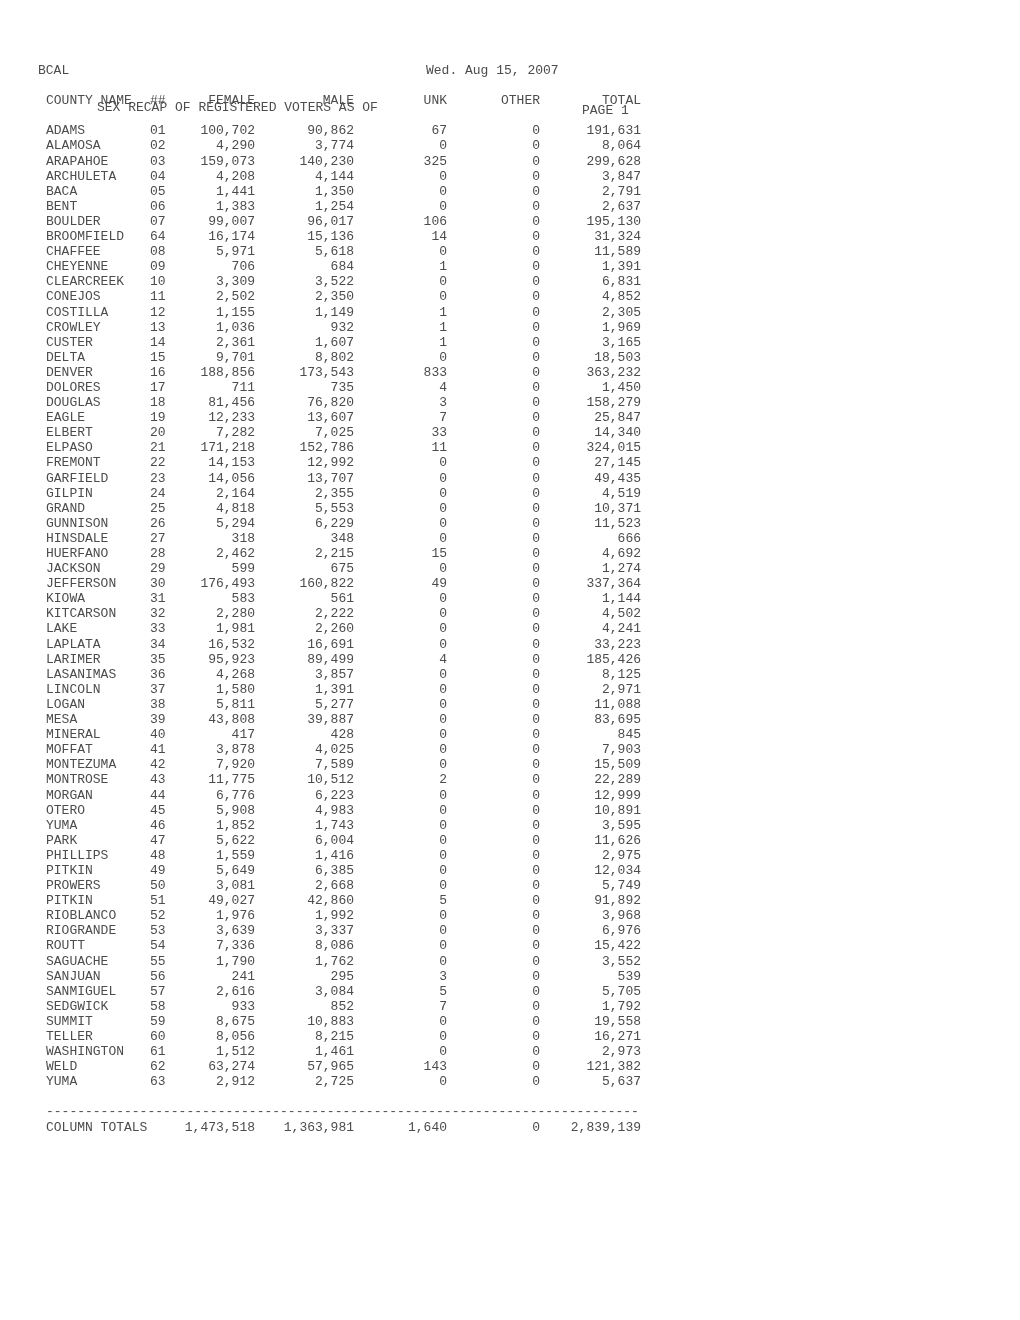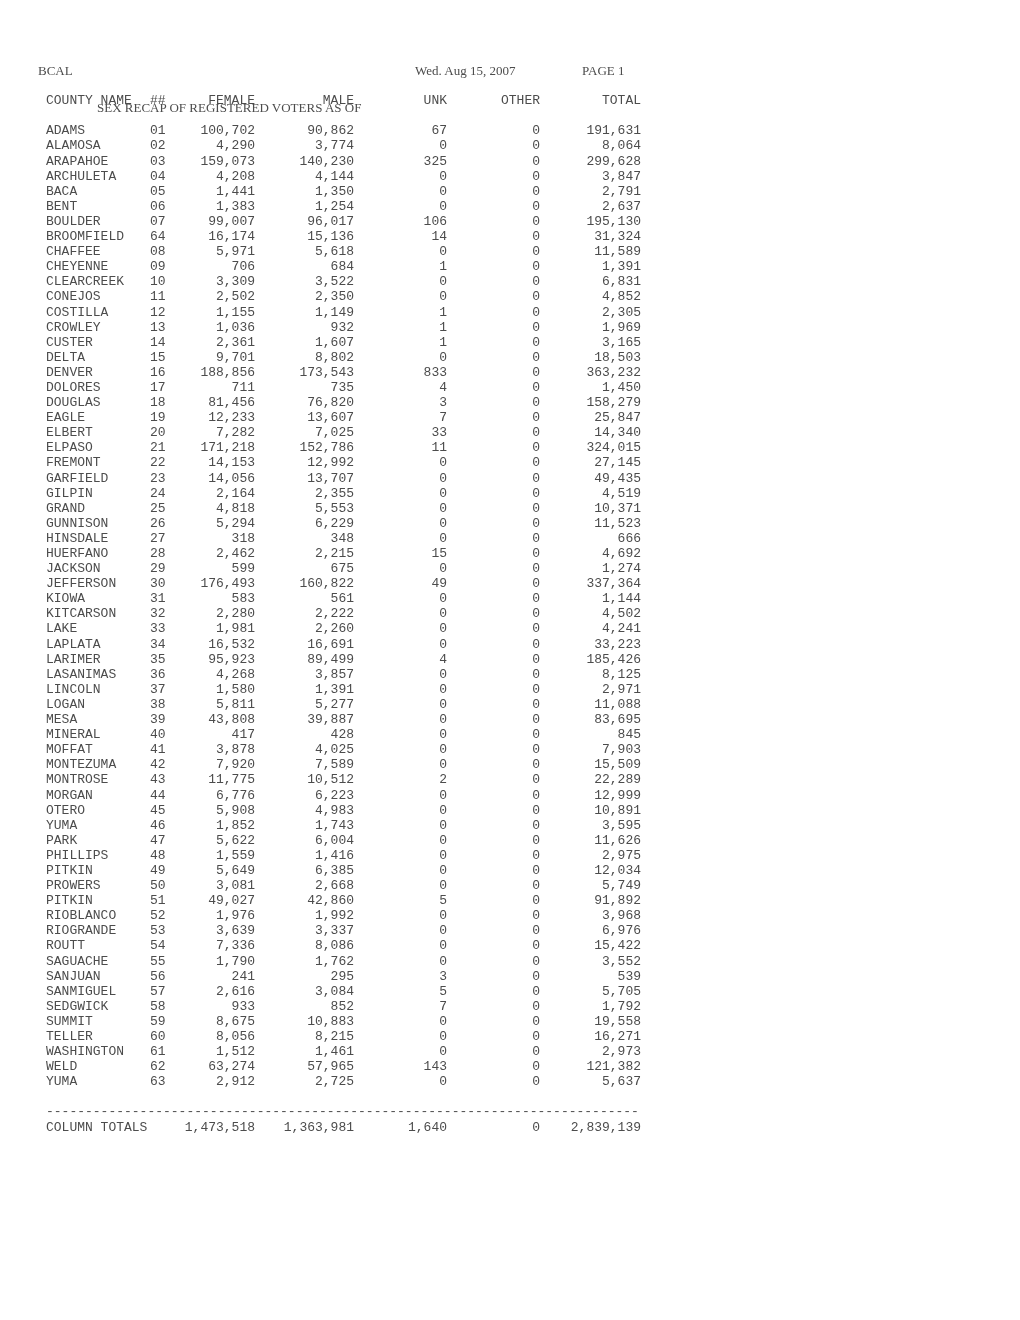--- a/index.html
+++ b/index.html
@@ -25,26 +25,25 @@
   .line {
     height: 15.1px;
     line-height: 15.1px;
     white-space: pre;
     position: relative;
   }
   .title-line span {
     position: absolute;
     top: 0;
     white-space: pre;
-    font-family: Liberation Serif, serif;
   }
   .t-code  { left: 0; }
   .t-main  { left: 59px; margin-top: 37px; }
-  .t-date  { left: 377px; }
-  .t-page  { left: 544px; }
+  .t-date  { left: 388px; }
+  .t-page  { left: 544px; margin-top: 40px; }
   .row {
     display: grid;
     grid-template-columns: 104px 16px 89px 99px 93px 93px 101px;
     padding-left: 8px;
   }
   .row span {
     display: block;
     white-space: pre;
     overflow: visible;
   }

